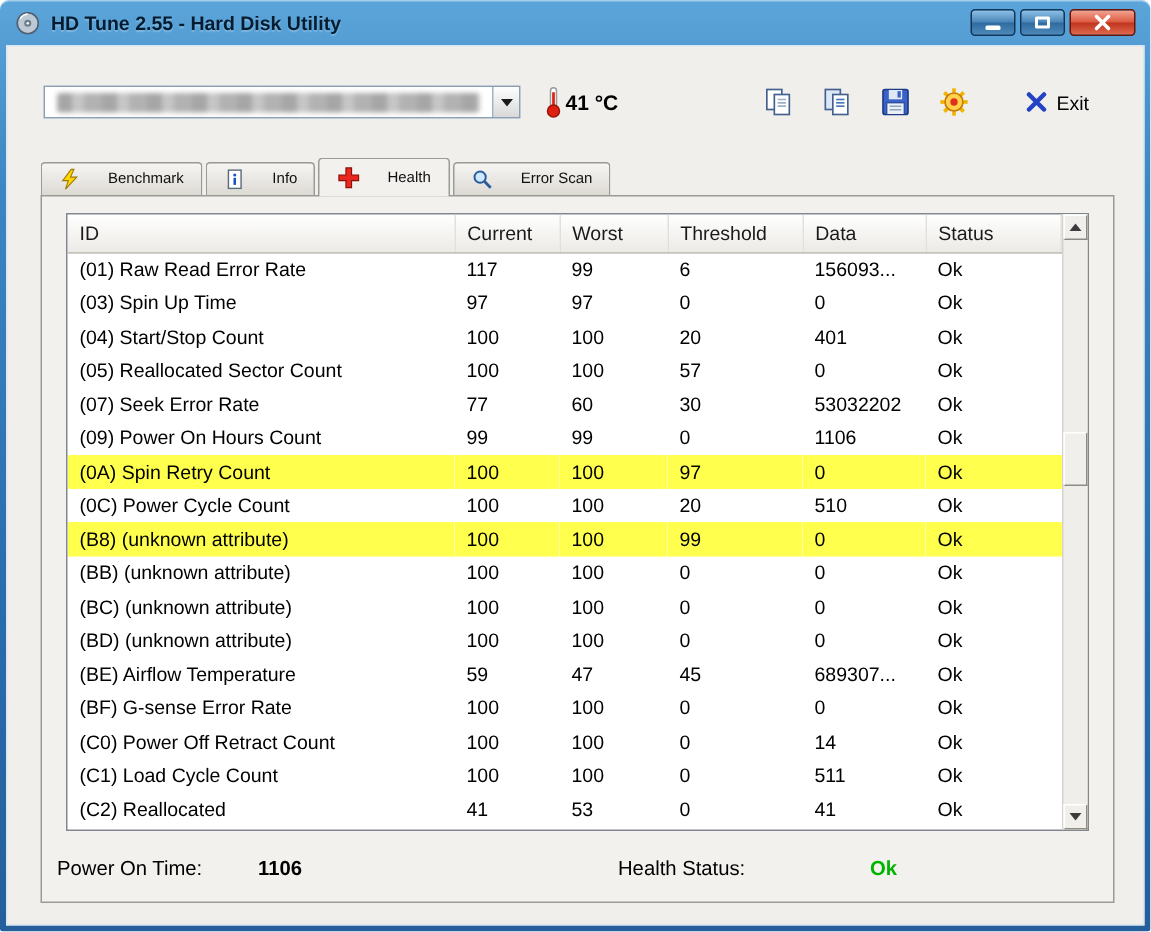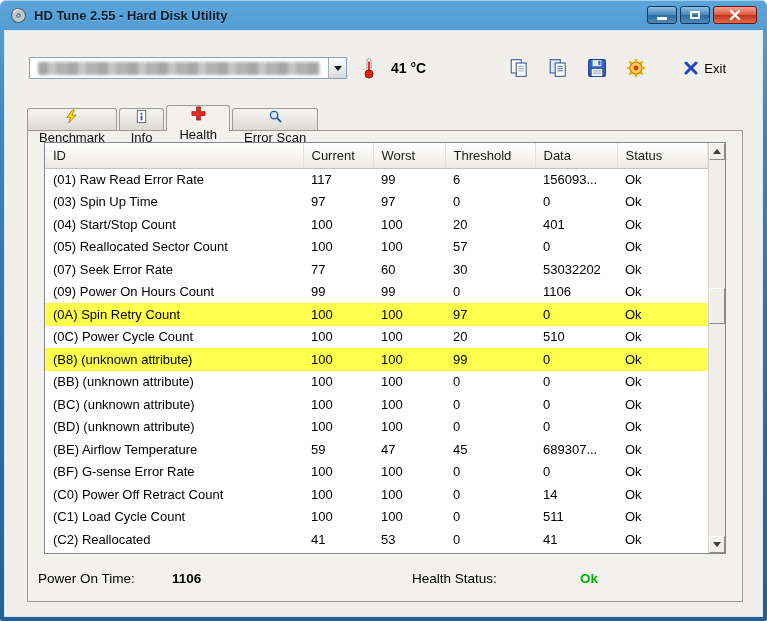--- a/index.html
+++ b/index.html
@@ -19,29 +19,29 @@
   .glyph-max { width:10px; height:8px; border:2px solid #fff; border-radius:1px; }
 
   .body { background:#f1efec; height:587px; position:relative; border:1px solid #d9e7f2; }
 
   .toolbar { display:flex; align-items:center; padding:26px 36px 0 24px; height:48px; }
   .combo { width:318px; height:22px; background:#fff; border:1px solid #8ba0b5; display:flex; align-items:center; }
   .combo-redact { flex:1; height:13px; margin:0 8px; border-radius:2px;
     background:repeating-linear-gradient(90deg,#a6a6a6 0 10px,#c6c6c6 10px 18px,#b2b2b2 18px 30px); filter:blur(1.6px); }
   .combo-btn { width:18px; height:20px; border-left:1px solid #9fb0c0; background:linear-gradient(#fefefe,#d9d9d9); display:flex; align-items:center; justify-content:center; }
   .tri-down { width:0; height:0; border-left:4px solid transparent; border-right:4px solid transparent; border-top:5px solid #1a1a1a; }
-  .temp { display:flex; align-items:center; gap:16px; margin-left:16px; font-size:14px; font-weight:700; color:#000; }
+  .temp { display:flex; align-items:center; gap:2px; margin-left:16px; font-size:14px; font-weight:700; color:#000; }
   .tools { margin-left:auto; display:flex; align-items:center; gap:17px; }
   .tool { width:22px; height:22px; display:flex; align-items:center; justify-content:center; cursor:pointer; }
   .exit { display:flex; align-items:center; gap:6px; margin-left:20px; font-size:13px; color:#000; cursor:pointer; }
 
   .tabs { display:flex; align-items:flex-end; padding-left:22px; margin-top:26px; position:relative; z-index:2; }
-  .tab { height:22px; display:flex; align-items:center; gap:6px; padding:0 11px; margin-right:2px; font-size:13px; color:#101010;
+  .tab { height:22px; display:flex; align-items:center; gap:18px; padding:0 11px; margin-right:2px; font-size:10px; color:#101010;
     border:1px solid #9a9a96; border-bottom:none; border-radius:3px 3px 0 0;
-    background:linear-gradient(#f6f5f3,#dddad4); position:relative; cursor:pointer;flex-direction:column; }
+    background:linear-gradient(#f6f5f3,#dddad4); position:relative; cursor:pointer; }
   .tab.active { height:26px; background:#f2f1ee; z-index:3; margin-bottom:-1px; padding:0 12px; }
   .tab .ticon { width:15px; height:15px; display:inline-flex; }
 
   .panel { margin:0 19px 0 22px; height:472px; border:1px solid #9a9a96; background:#f2f1ee; position:relative; z-index:1; }
 
   .tablewrap { position:absolute; left:16px; top:11px; width:682px; height:412px; border:1px solid #82878f; background:#fff; display:flex; }
   .gridarea { flex:1; overflow:hidden; }
   table { width:100%; border-collapse:collapse; table-layout:fixed; font-size:13px; }
   th { height:25px; font-weight:400; text-align:left; padding-left:8px; color:#1a1a1a; white-space:nowrap; overflow:hidden;
     background:linear-gradient(#ffffff,#eceae5); border-bottom:1px solid #c6c3bc; border-right:1px solid #e3e0da; cursor:pointer; }

